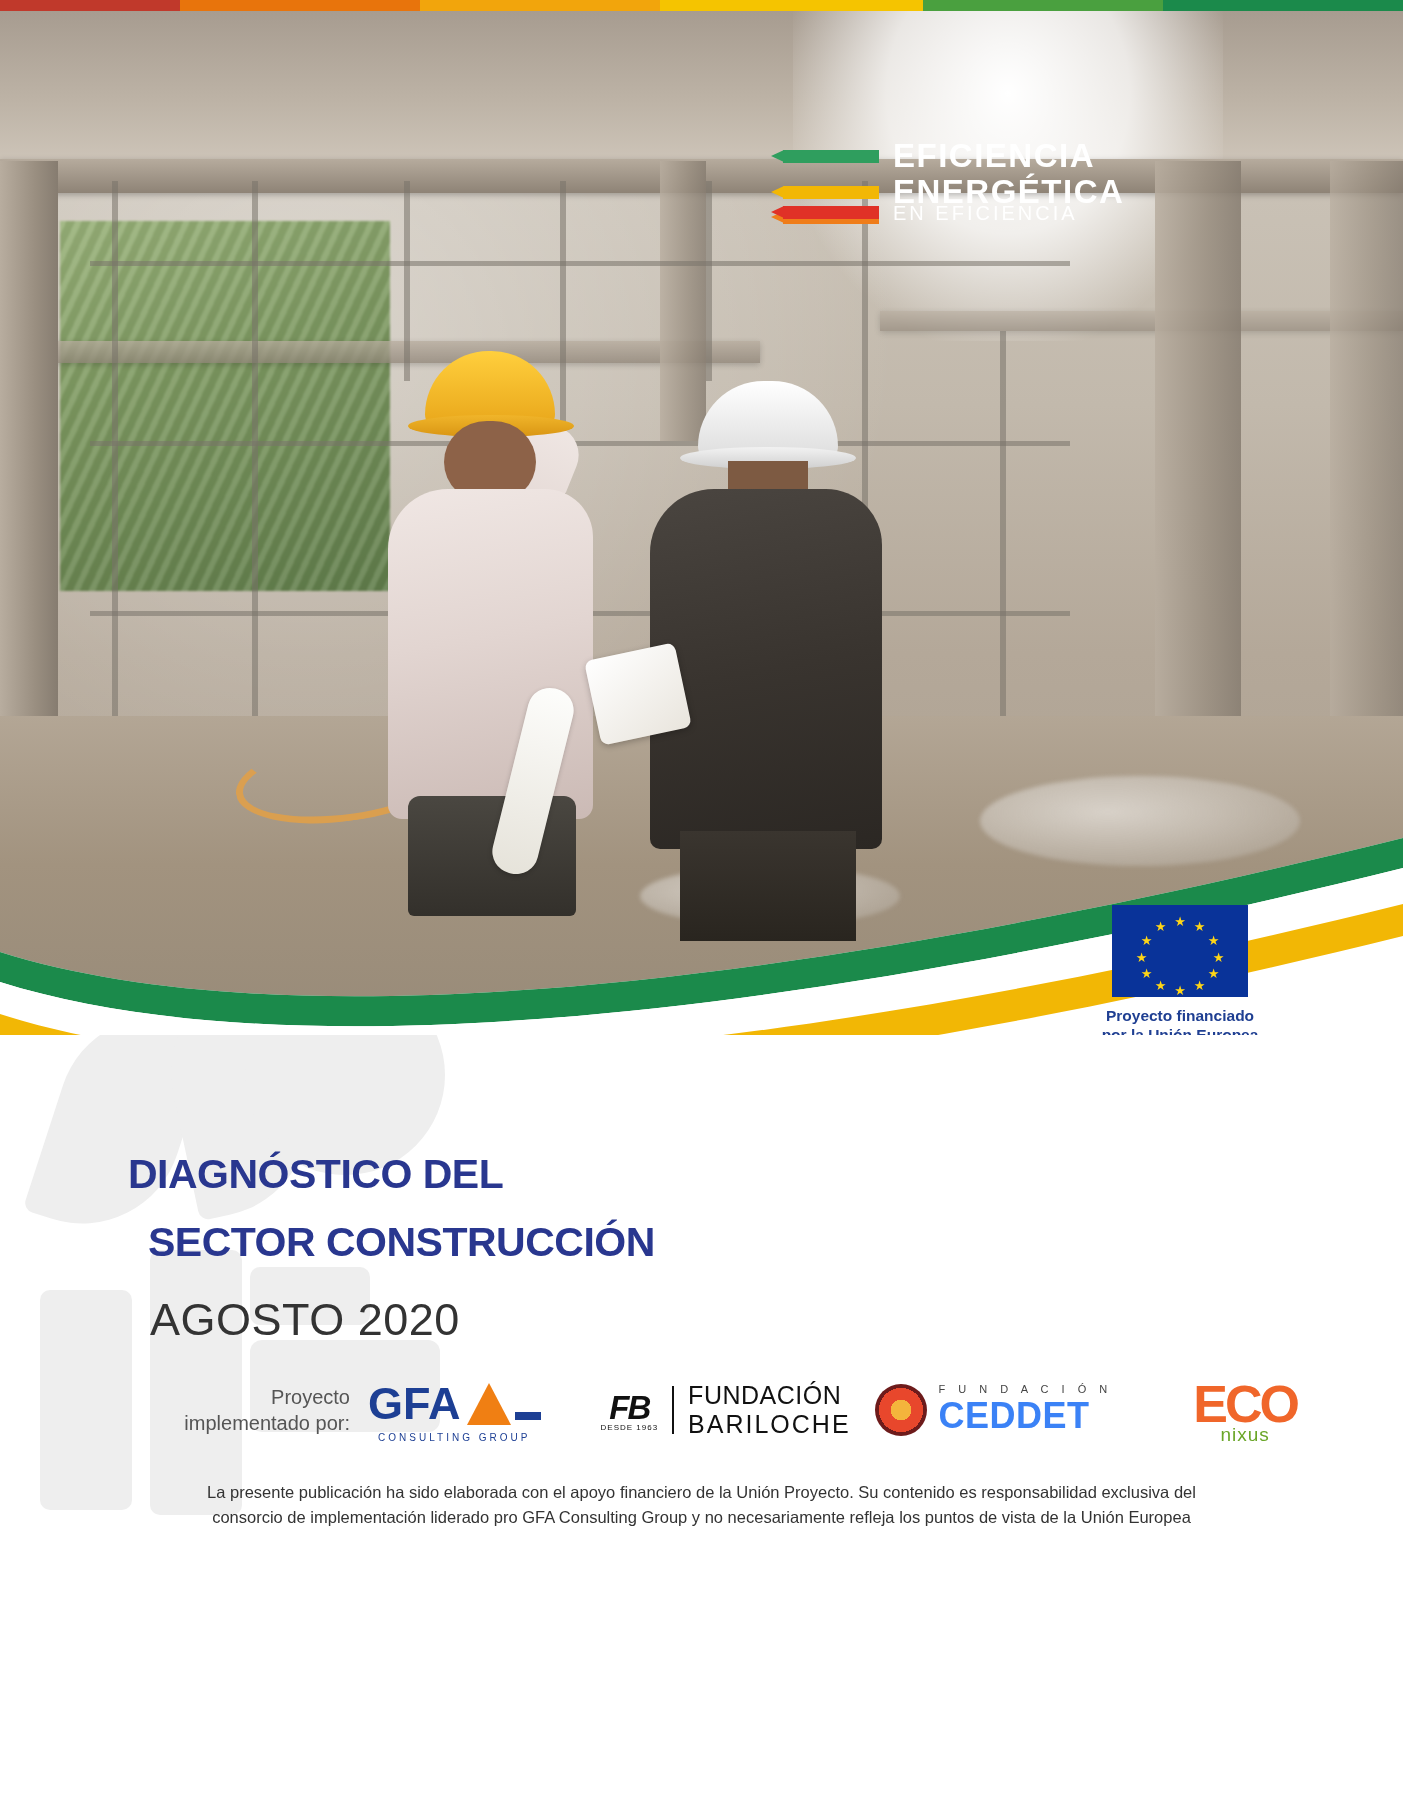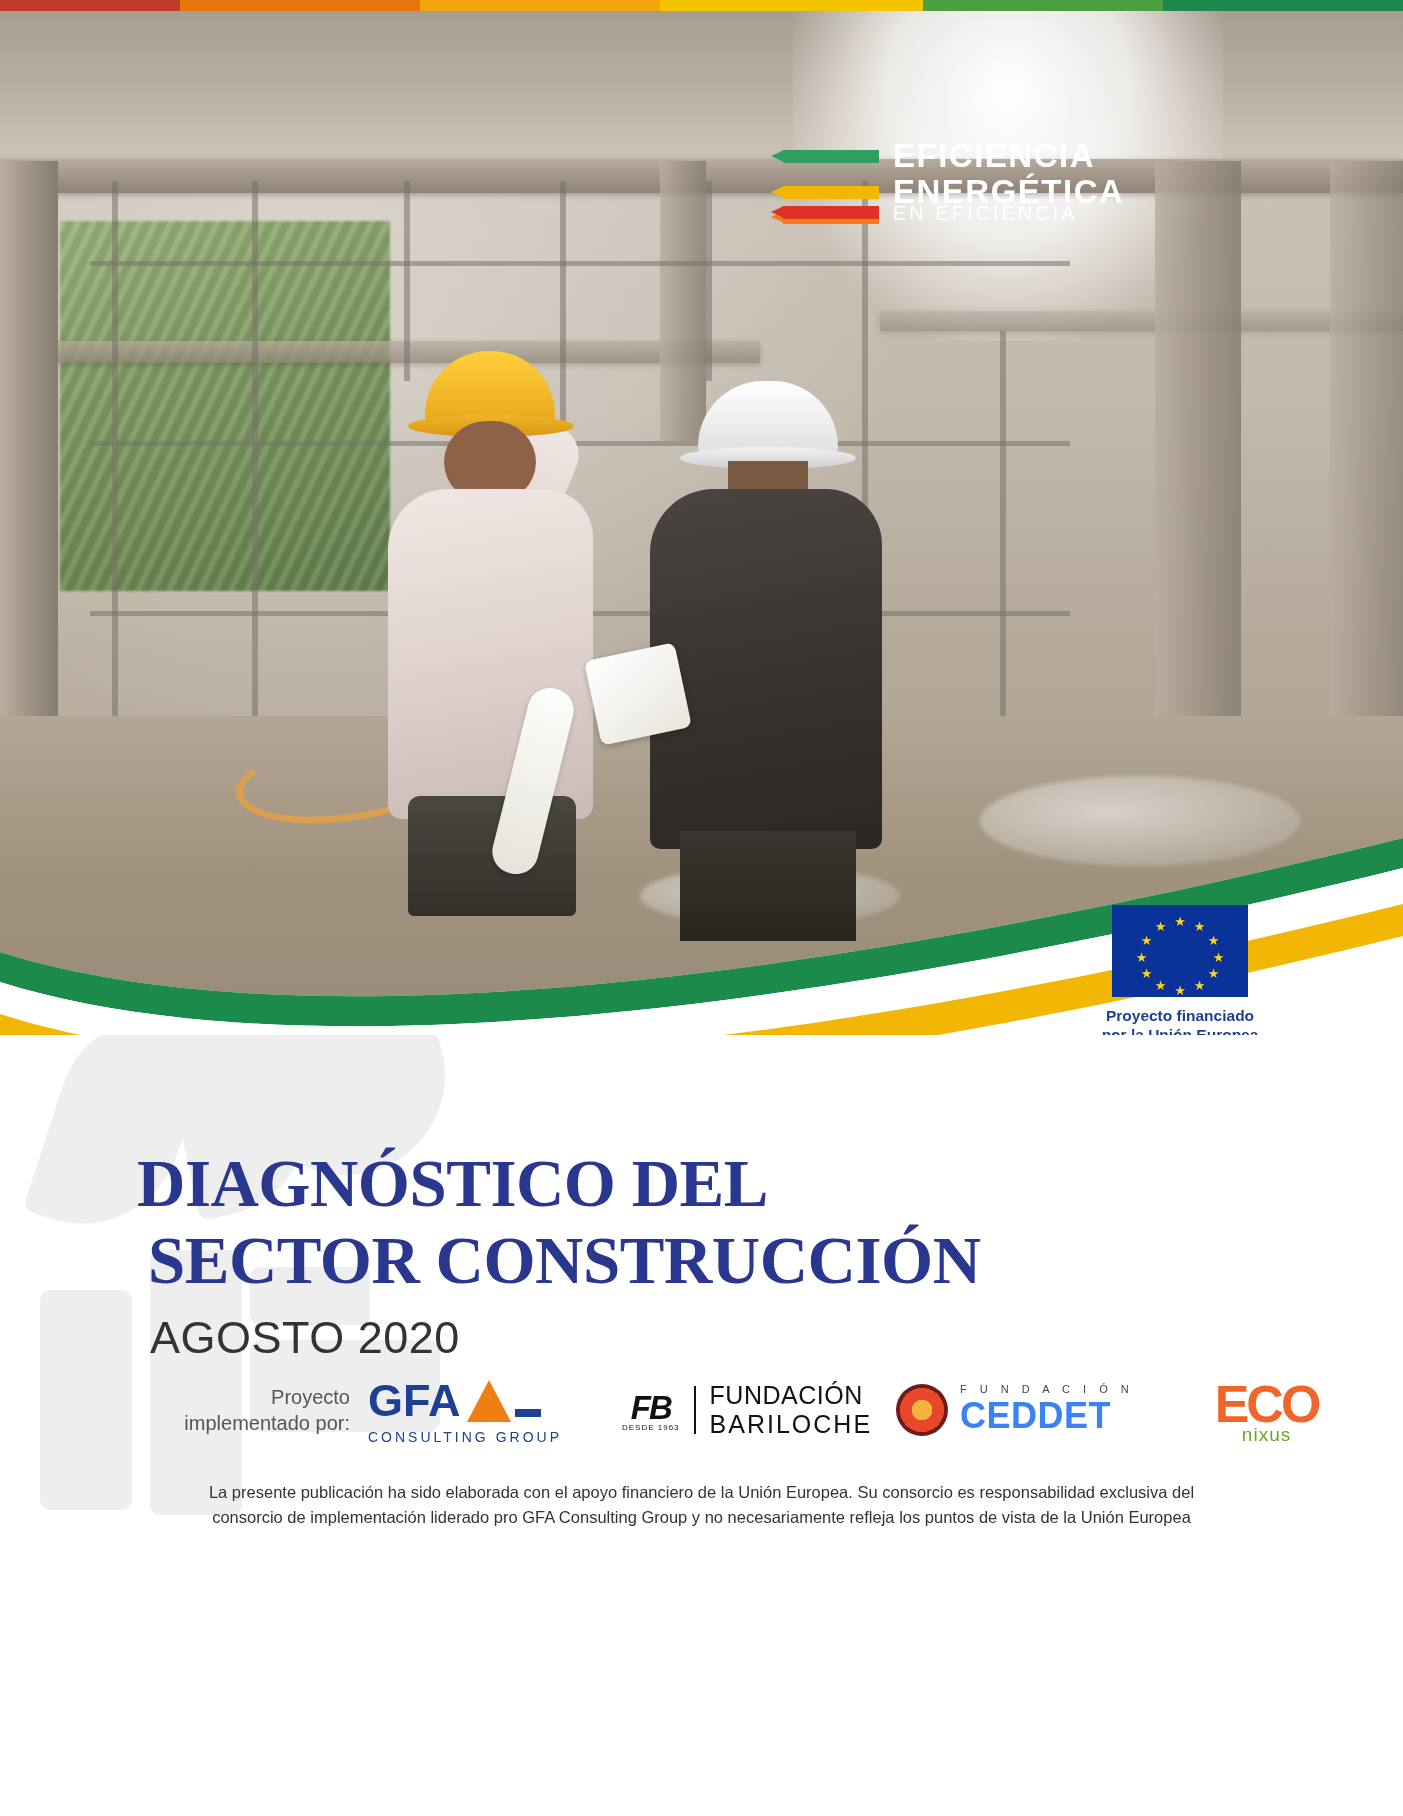--- a/index.html
+++ b/index.html
@@ -171,27 +171,27 @@
     width:130px;height:230px;border-radius:100px 10px 100px 10px;
     transform:rotate(18deg);
   }
   .wm.bulb{
     width:200px;height:200px;border-radius:50%;
   }
   .wm.bar{width:92px;height:190px;border-radius:10px;}
 
   .title-wrap{position:absolute;left:128px;top:105px;}
   .title1,.title2{
-    font-family:Liberation Serif, serif;
+    font-family:Liberation Sans, sans-serif;
     font-weight:700;
     color:#29378f;
-    font-size:67px;
+    font-size:41px;
     line-height:68px;
     letter-spacing:-0.5px;
-    margin:9px;
+    margin:0;
     white-space:nowrap;
   }
   .title2{margin-left:20px;}
   .subtitle{
     margin:18px 0 0 22px;
     font-size:45px;
     color:#333333;
     letter-spacing:.5px;
     font-weight:400;
   }
@@ -209,21 +209,21 @@
 
   
   .gfa{position:relative;}
   .gfa .gfa-top{display:flex;align-items:center;}
   .gfa .gfa-text{font-size:45px;font-weight:700;color:#1d3f94;letter-spacing:0px;}
   .gfa .tri{
     width:0;height:0;border-left:22px solid transparent;border-right:22px solid transparent;
     border-bottom:42px solid #f07f13;margin-left:6px;
   }
   .gfa .dash{width:26px;height:8px;background:#1d3f94;margin-left:4px;align-self:flex-end;margin-bottom:10px;}
-  .gfa .gfa-sub{font-size:14px;letter-spacing:3px;color:#1d3f94;text-align:center;margin-top:2px;}
+  .gfa .gfa-sub{font-size:10px;letter-spacing:3px;color:#1d3f94;text-align:center;margin-top:2px;}
 
   
   .fb{display:flex;align-items:center;}
   .fb .fb-mark{font-size:33px;font-weight:700;color:#111;font-style:italic;letter-spacing:-2px;}
   .fb .fb-since{font-size:8px;letter-spacing:1px;color:#111;margin-top:-4px;text-align:center;}
   .fb .divider{width:2px;height:48px;background:#111;margin:0 14px;}
   .fb .fb-name1{font-size:25px;color:#111;letter-spacing:.5px;}
   .fb .fb-name2{font-size:25px;color:#111;letter-spacing:2px;}
 
   
@@ -433,15 +433,15 @@
 
   <div class="logo eco">
     <div>
       <div class="eco-word">ECO</div>
       <div class="eco-sub">nixus</div>
     </div>
   </div>
 </div>
 
 <div class="disclaimer">
-  <div>La presente publicación ha sido elaborada con el apoyo financiero de la Unión Europea. Su consorcio es responsabilidad exclusiva del</div>
+  <div>La presente publicación ha sido elaborada con el apoyo financiero de la Unión Proyecto. Su contenido es responsabilidad exclusiva del</div>
   <div>consorcio de implementación liderado pro GFA Consulting Group y no necesariamente refleja los puntos de vista de la Unión Europea</div>
 </div>
 
 </body></html>

